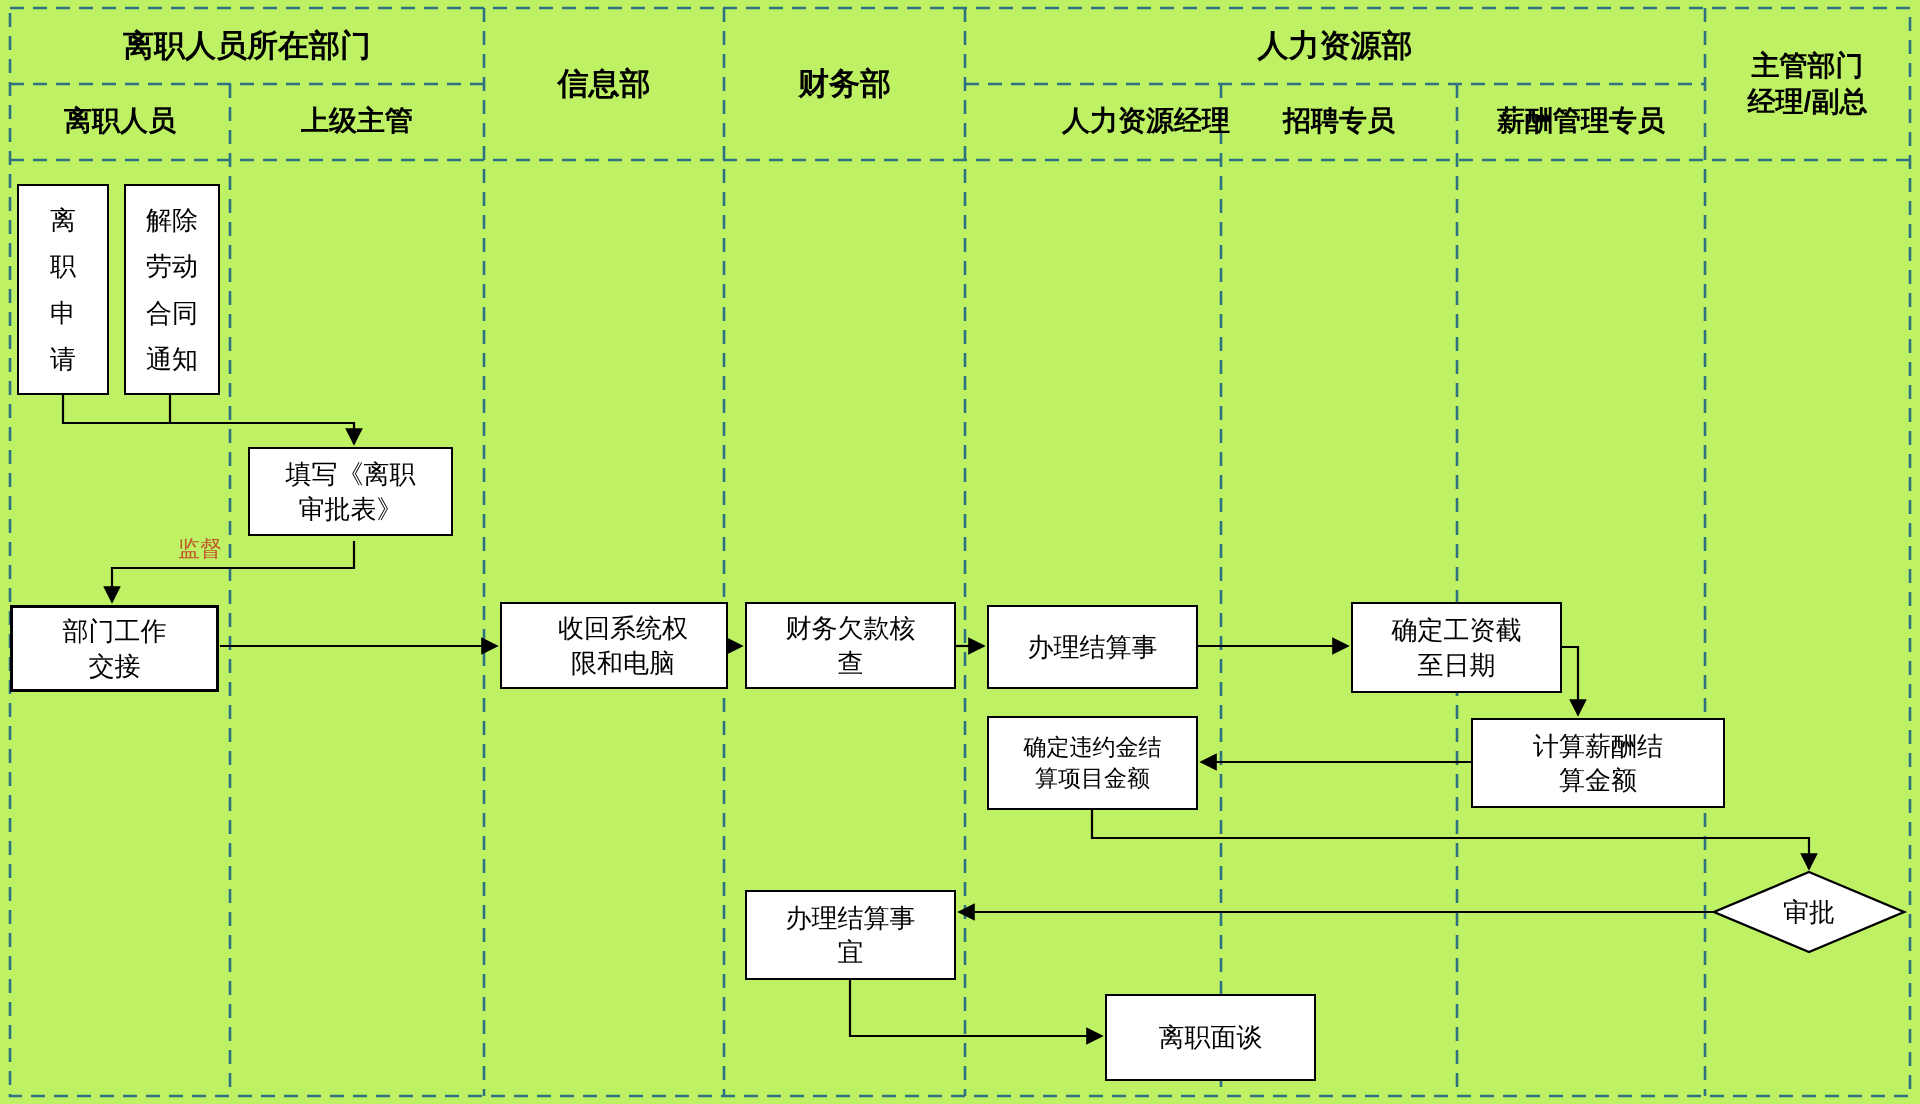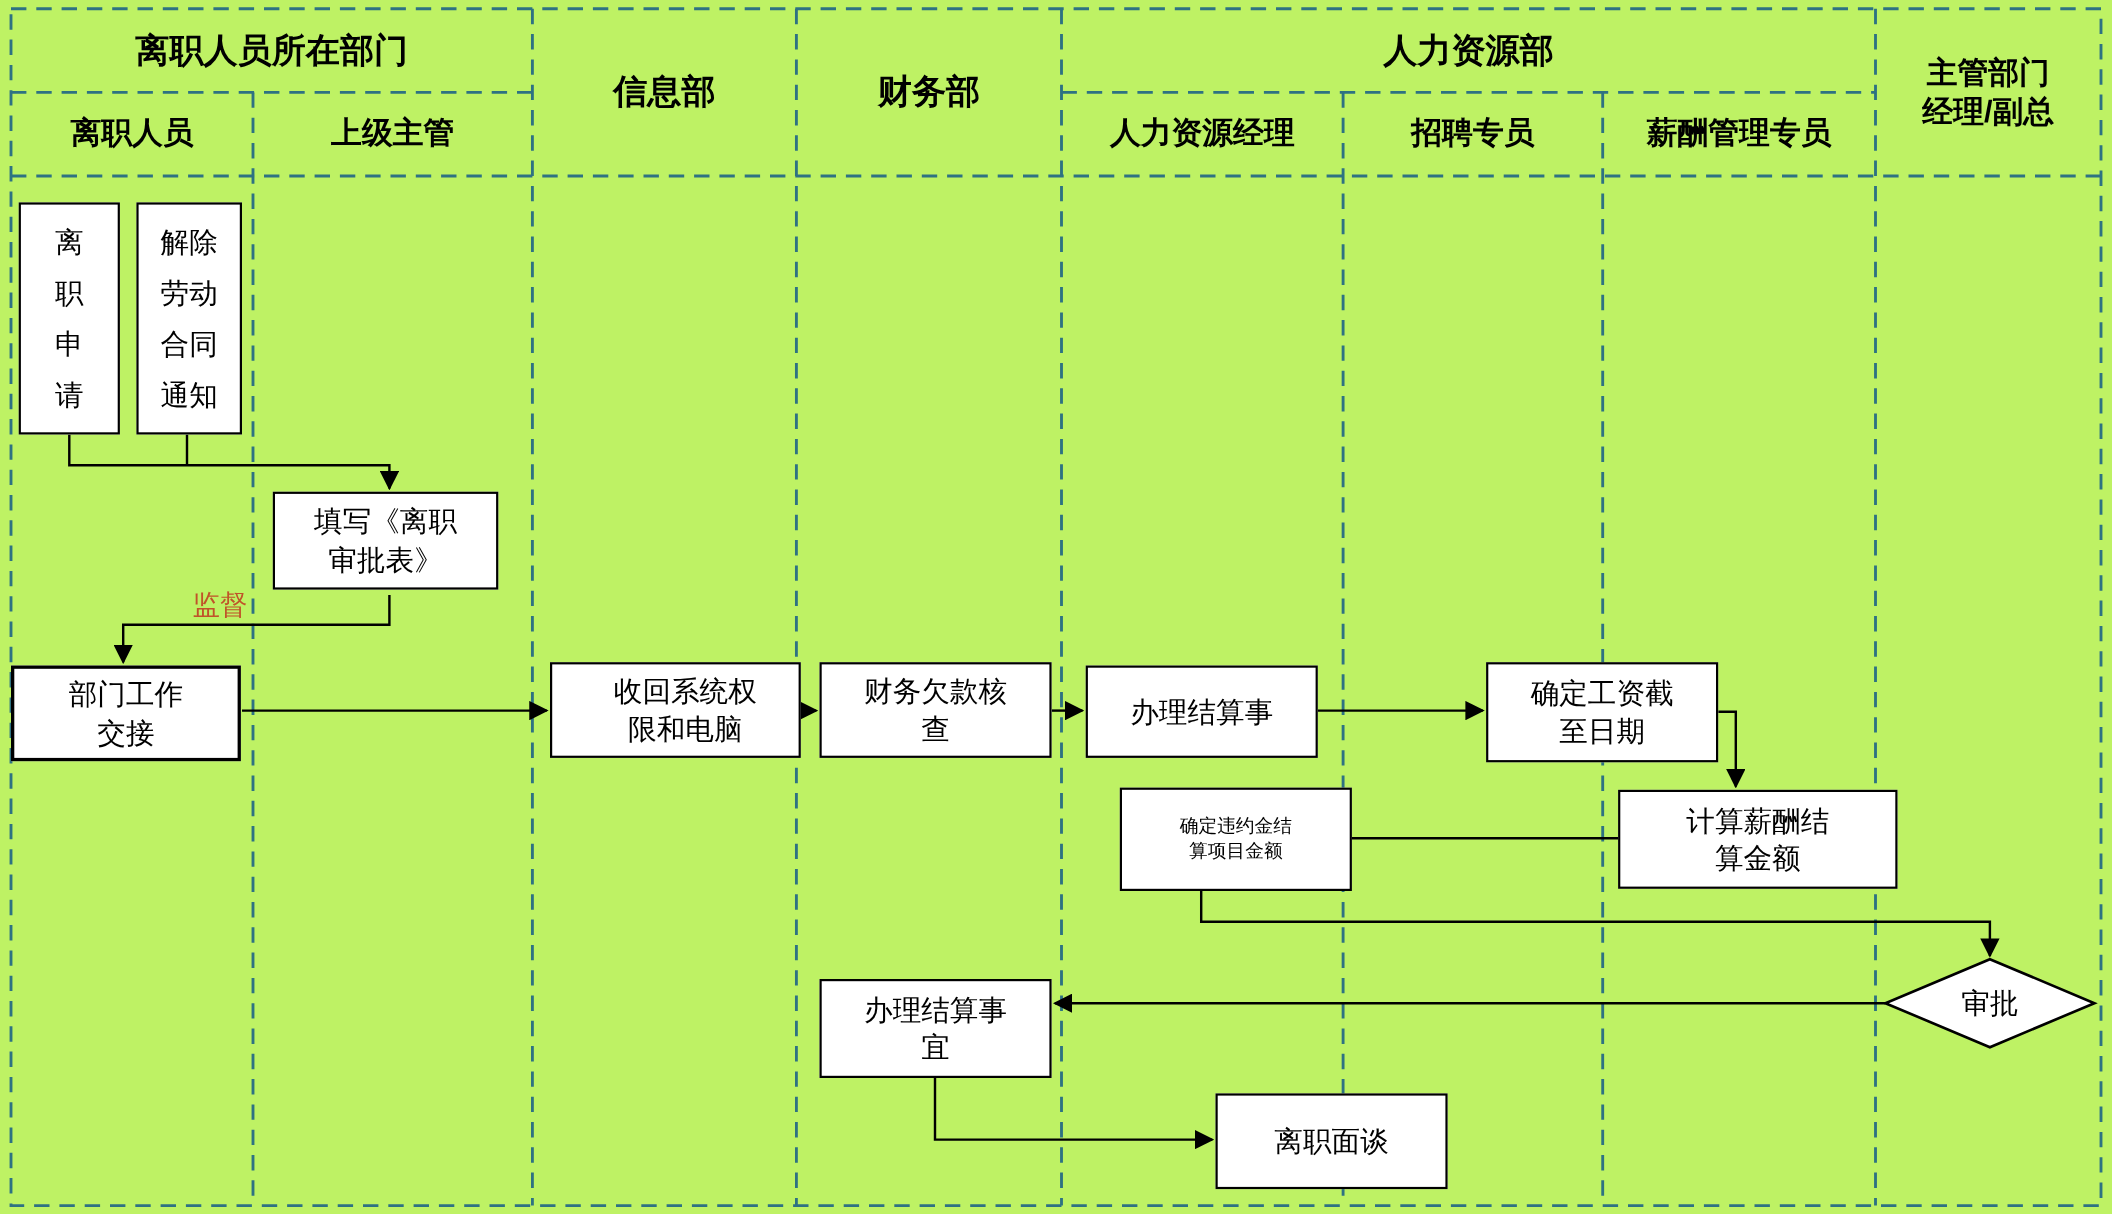--- a/index.html
+++ b/index.html
@@ -20,26 +20,26 @@
   }
   .hdr-lg { font-size:31px; }
   .hdr-md { font-size:28px; }
   .node {
     background:var(--node-bg,#ffffff); border:2.5px solid #000;
     display:flex; align-items:center; justify-content:center;
     text-align:center; white-space:pre-line;
     font-size:26px; line-height:1.32; z-index:3;
   }
   .node.vert { line-height:1.78; }
-  .node.small { font-size:17px; line-height:1.35;margin-left:31px; }
+  .node.small { font-size:23px; line-height:1.35; }
   .free-label {
     z-index:3; display:flex; align-items:center; justify-content:center;
     font-size:26px; text-align:center; white-space:pre-line;
   }
-  .supervise { color:var(--supervise,#c05329); font-size:25px; }
+  .supervise { color:var(--supervise,#c05329); font-size:22px; }
   .lane-line { fill:none; stroke:var(--lane-border,#2e7282); stroke-width:2.6; stroke-dasharray:14 9; }
   .flow { fill:none; stroke:var(--flow,#000000); stroke-width:2.2; }
   .diamond { fill:var(--node-bg,#ffffff); stroke:var(--flow,#000000); stroke-width:2.4; }
 </style>
 </head>
 <body>
 
 <div id="canvas">
 
   <svg id="lanes-svg" class="layer" viewBox="0 0 1920 1104">
@@ -80,21 +80,21 @@
       <polygon class="diamond" points="1809,872 1904,912 1809,952 1714,912"></polygon>
     </g>
   </svg>
 
   <div class="abs hdr hdr-lg" style="left:10px;top:10px;width:474px;height:72px;">离职人员所在部门</div>
   <div class="abs hdr hdr-md" style="left:10px;top:84px;width:220px;height:74px;">离职人员</div>
   <div class="abs hdr hdr-md" style="left:230px;top:84px;width:254px;height:74px;">上级主管</div>
   <div class="abs hdr hdr-lg" style="left:484px;top:10px;width:240px;height:148px;">信息部</div>
   <div class="abs hdr hdr-lg" style="left:724px;top:10px;width:241px;height:148px;">财务部</div>
   <div class="abs hdr hdr-lg" style="left:965px;top:10px;width:740px;height:72px;">人力资源部</div>
-  <div class="abs hdr hdr-md" style="left:965px;top:84px;width:256px;height:74px;">人力资源经理</div>
+  <div class="abs hdr hdr-md" style="left:1018px;top:84px;width:256px;height:74px;">人力资源经理</div>
   <div class="abs hdr hdr-md" style="left:1221px;top:84px;width:236px;height:74px;">招聘专员</div>
   <div class="abs hdr hdr-md" style="left:1457px;top:84px;width:248px;height:74px;">薪酬管理专员</div>
   <div class="abs hdr hdr-md" style="left:1705px;top:10px;width:205px;height:148px;">主管部门
 经理/副总</div>
 
   <div class="abs node vert" style="left:17px;top:184px;width:92px;height:211px;">离
 职
 申
 请</div>
   <div class="abs node vert" style="left:124px;top:184px;width:96px;height:211px;">解除

